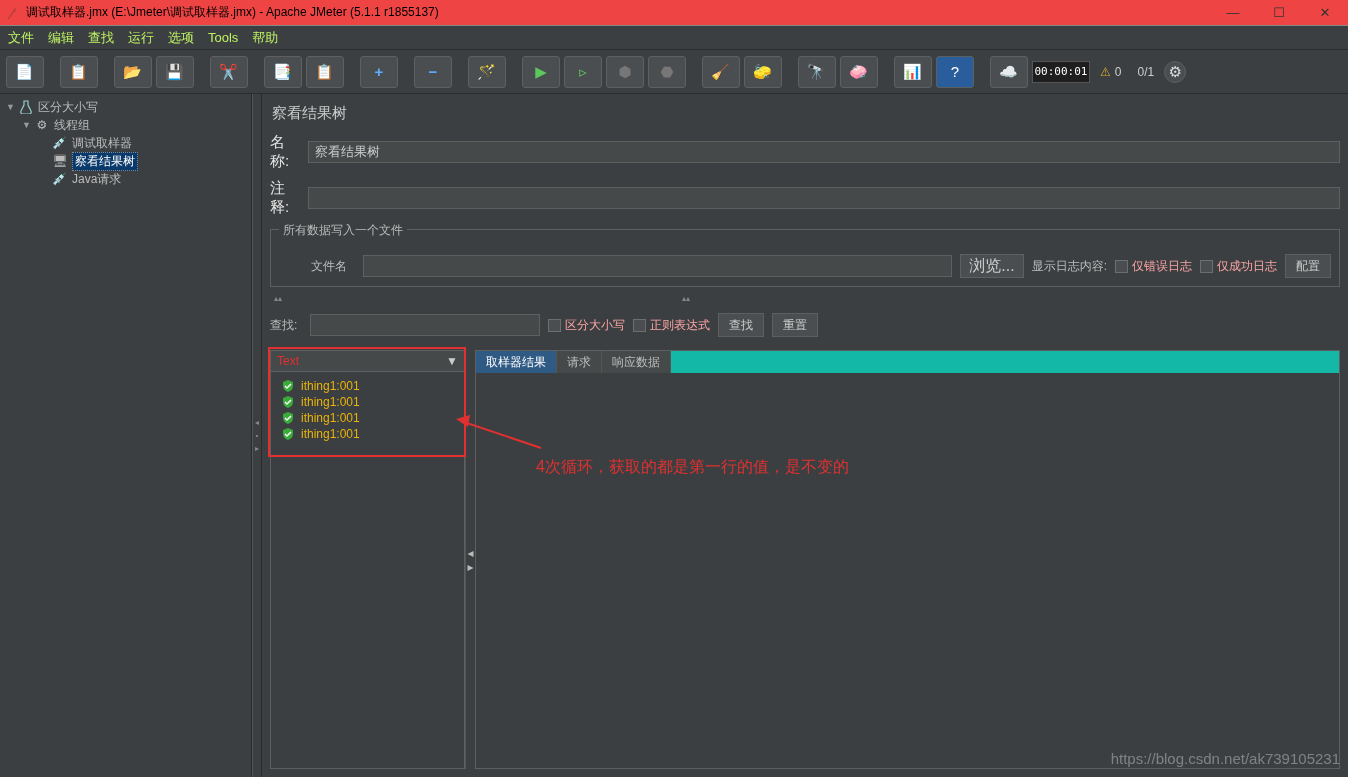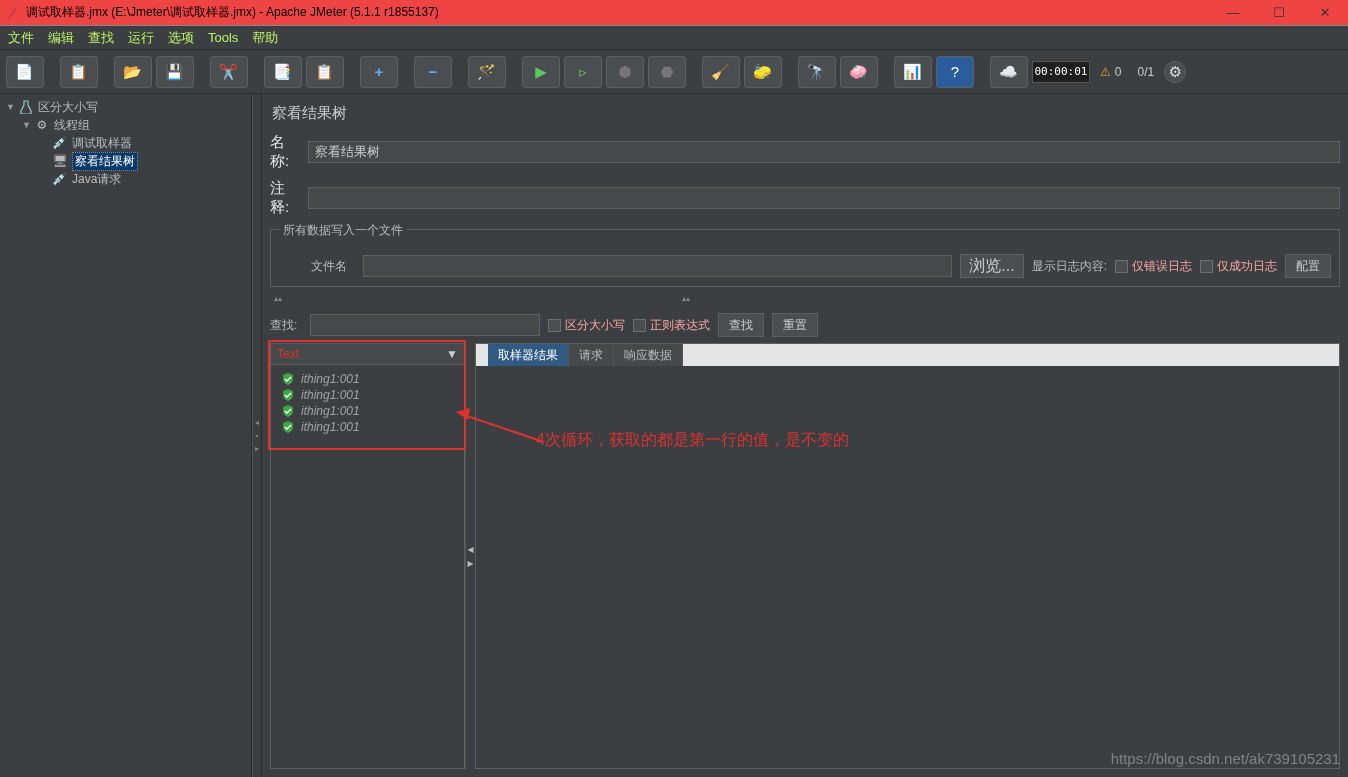--- a/index.html
+++ b/index.html
@@ -34,30 +34,30 @@
 .fieldset { border: 1px solid #5e6060; padding: 24px 8px 8px 8px; margin-top: 4px; position: relative; }
 .fieldset .legend { position: absolute; top: -8px; left: 8px; background: #3c3f41; padding: 0 4px; color: #bbbbbb; font-size: 12px; }
 .file-row { display: flex; align-items: center; gap: 8px; margin-left: 32px; }
 .btn { height: 24px; padding: 0 10px; background: #4b4e50; border: 1px solid #5e6060; color: #ccc; font-size: 12px; display: flex; align-items: center; cursor: default; }
 .btn.small { padding: 0 8px; font-size: 16px; }
 .chk { display: flex; align-items: center; gap: 4px; font-size: 12px; color: #fca5a5; }
 .chk .box { width: 13px; height: 13px; background: #4b4e50; border: 1px solid #6e6e6e; }
 .collapse-bar { height: 10px; display: flex; align-items: center; gap: 400px; padding-left: 4px; margin: 4px 0 2px 0; }
 .collapse-bar .a { font-size: 8px; color: #888; }
 .search-row { display: flex; align-items: center; gap: 8px; margin-top: 6px; }
-.results-area { display: flex; flex: 1; margin-top: 4px; min-height: 0; }
+.results-area { display: flex; flex: 1; margin-top: 11px; min-height: 0; }
 .results-left { width: 195px; display: flex; flex-direction: column; }
 .results-dropdown { height: 22px; background: #45494a; border: 1px solid #5e6060; display: flex; align-items: center; justify-content: space-between; padding: 0 6px; color: #ccc; font-size: 12px; }
 .results-list { flex: 1; background: #3c3f41; border: 1px solid #5e6060; border-top: none; padding: 6px 2px; position: relative; }
-.result-item { display: flex; align-items: center; gap: 6px; padding: 1px 8px; color: #a3a3a3; font-size: 12px; font-style: italic; }
+.result-item { display: flex; align-items: center; gap: 6px; padding: 1px 8px; color: #eab308; font-size: 12px; }
 .shield { width: 14px; height: 14px; }
 .red-box { position: absolute; border: 2px solid #e03030; pointer-events: none; }
 .vsplit { width: 10px; background: #3c3f41; display: flex; flex-direction: column; align-items: center; justify-content: center; border-left: 1px solid #555; }
 .results-right { flex: 1; display: flex; flex-direction: column; border: 1px solid #5e6060; }
-.tabs { display: flex; height: 22px; background: #e5e5e5; padding-left: 12px; }
+.tabs { display: flex; height: 22px; background: #14b8a6; }
 .tab { padding: 0 10px; display: flex; align-items: center; font-size: 12px; color: #bbbbbb; border-right: 1px solid #555; background: #45494a; }
 .tab.active { background: #2f5a84; color: #fff; }
 .tab-content { flex: 1; background: #3c3f41; position: relative; }
 .annotation { position: absolute; color: #e03030; font-size: 16px; }
 .arrow-svg { position: absolute; }
 .watermark { position: absolute; bottom: 10px; right: 8px; color: #b8b8b8; font-size: 15px; opacity: .55; }
 </style>
 </head>
 <body>
 
@@ -267,20 +267,20 @@
         <div class="tabs">
           <div class="tab active">取样器结果</div>
           <div class="tab">请求</div>
           <div class="tab">响应数据</div>
         </div>
         <div class="tab-content">
           <svg class="arrow-svg" style="left:-20px;top:40px" width="90" height="40">
             <line x1="85" y1="35" x2="5" y2="8" stroke="#e03030" stroke-width="2"></line>
             <polygon points="0,6 14,2 12,14" fill="#e03030"></polygon>
           </svg>
-          <div class="annotation" style="left:60px;top:64px">4次循环，获取的都是第一行的值，是不变的</div>
+          <div class="annotation" style="left:60px;top:84px">4次循环，获取的都是第一行的值，是不变的</div>
         </div>
       </div>
     </div>
   </div>
 </div>
 
 <div class="watermark">https://blog.csdn.net/ak739105231</div>
 
 </body></html>

